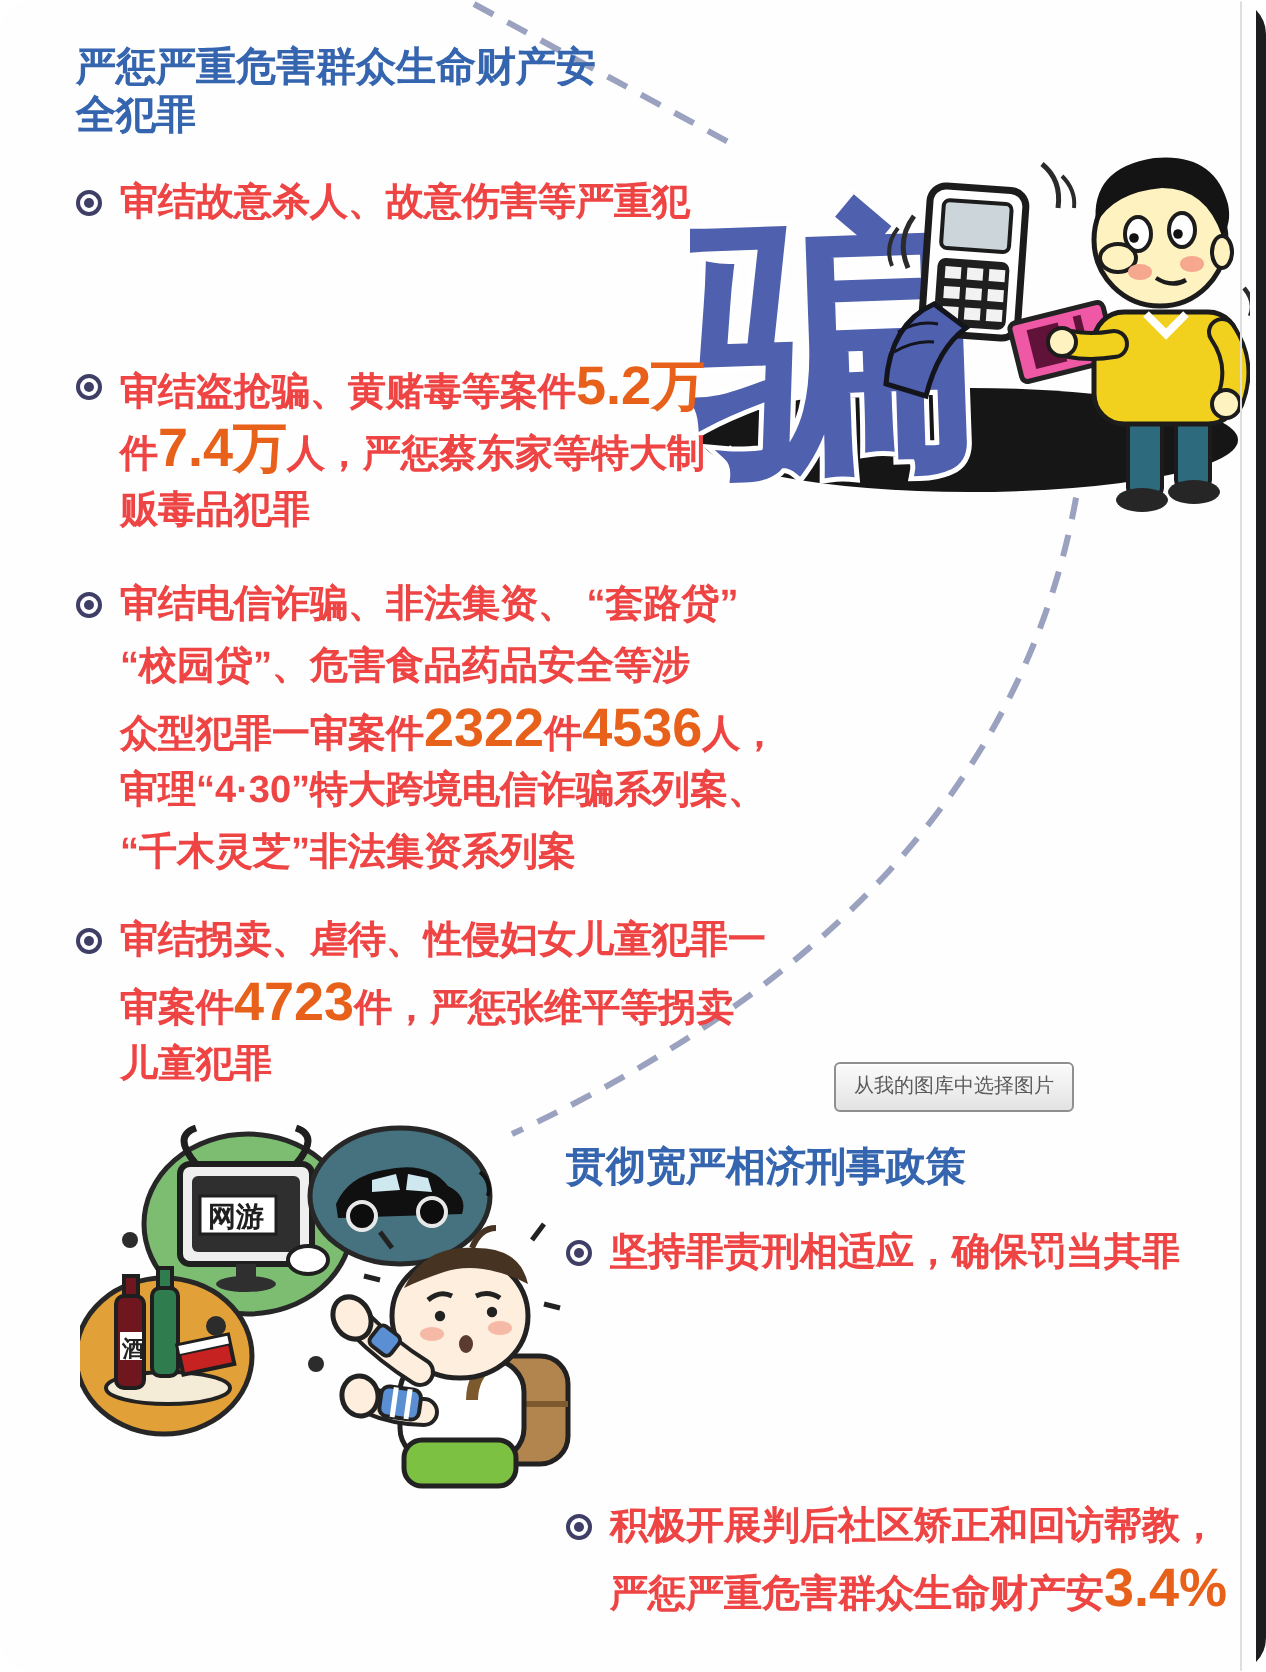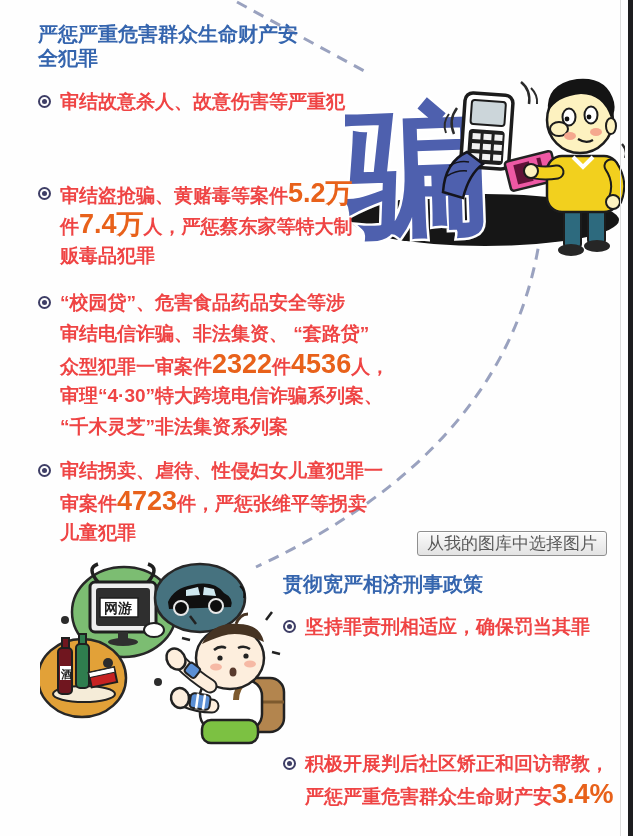--- a/index.html
+++ b/index.html
@@ -1,29 +1,29 @@
 <!DOCTYPE html>
 <html><head>
 <meta charset="utf-8">
 <style>
   html,body{margin:0;padding:0;background:#ffffff;}
   #page{position:relative;width:633px;height:836px;background:#fefefe;overflow:hidden;
-        font-family:"Liberation Sans","DejaVu Sans",sans-serif;}
+        font-family:"Liberation Sans","DejaVu Sans",sans-serif;border-radius:17px;}
   
   .sec-title{position:absolute;z-index:3;font-size:20px;font-weight:bold;color:#3565ae;line-height:24px;white-space:nowrap;}
   .bullet{position:absolute;z-index:3;}
   .mark{position:absolute;left:0;top:9px;width:9px;height:9px;border:2px solid #3e3e66;border-radius:50%;}
   .mark::after{content:"";position:absolute;left:2px;top:2px;width:5px;height:5px;border-radius:50%;background:#3e3e66;}
   .lines{margin-left:22px;}
   .line{line-height:31px;height:31px;white-space:nowrap;}
   .t{font-size:19px;font-weight:700;color:#ef4444;}
   .n{font-size:27px;font-weight:800;color:#e8611a;line-height:31px;}
   
   #picker{position:absolute;z-index:4;left:417px;top:531px;height:25px;padding:0 9px;
-          font-family:inherit;font-size:17px;color:#5a5a5a;line-height:23px;
+          font-family:inherit;font-size:10px;color:#5a5a5a;line-height:23px;
           background:linear-gradient(#fbfbfb,#e3e3e3);border:1px solid #8f8f8f;border-radius:3px;
           box-shadow:inset 0 1px 0 #ffffff;cursor:pointer;}
   
   #guides{position:absolute;left:0;top:0;z-index:1;pointer-events:none;}
   .illus{position:absolute;z-index:2;}
   #edge-line{position:absolute;z-index:5;left:620px;top:0;width:1px;height:836px;background:#dedede;}
   #edge-dark{position:absolute;z-index:6;left:628px;top:0;width:5px;height:836px;background:#1d1d1f;}
 </style>
 </head>
 <body>
@@ -52,22 +52,22 @@
     <div class="lines">
       <div class="line"><span class="t">审结盗抢骗、黄赌毒等案件</span><span class="n">5.2万</span></div>
       <div class="line"><span class="t">件</span><span class="n">7.4万</span><span class="t">人，严惩蔡东家等特大制</span></div>
       <div class="line"><span class="t">贩毒品犯罪</span></div>
     </div>
   </div>
 
   <div class="bullet" style="left:38px;top:287px;">
     <span class="mark"></span>
     <div class="lines">
+      <div class="line"><span class="t">审结电信诈骗、非法集资、 “套路贷”</span></div>
       <div class="line"><span class="t">“校园贷”、危害食品药品安全等涉</span></div>
-      <div class="line"><span class="t">审结电信诈骗、非法集资、 “套路贷”</span></div>
       <div class="line"><span class="t">众型犯罪一审案件</span><span class="n">2322</span><span class="t">件</span><span class="n">4536</span><span class="t">人，</span></div>
       <div class="line"><span class="t">审理“4·30”特大跨境电信诈骗系列案、</span></div>
       <div class="line"><span class="t">“千木灵芝”非法集资系列案</span></div>
     </div>
   </div>
 
   <div class="bullet" style="left:38px;top:455px;">
     <span class="mark"></span>
     <div class="lines">
       <div class="line"><span class="t">审结拐卖、虐待、性侵妇女儿童犯罪一</span></div>

